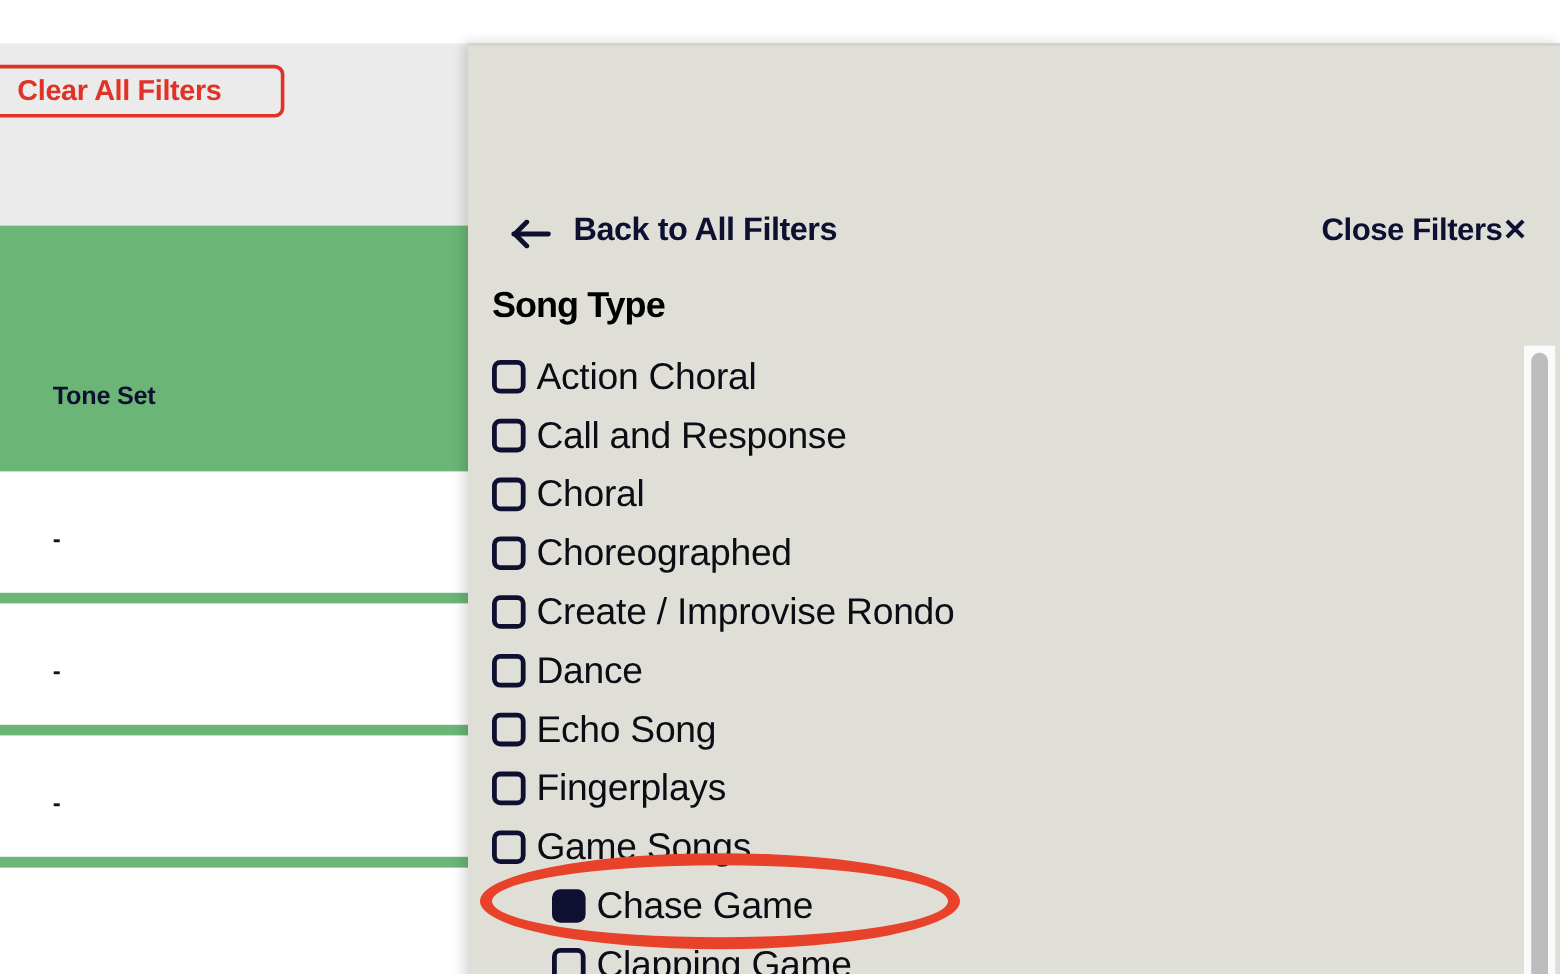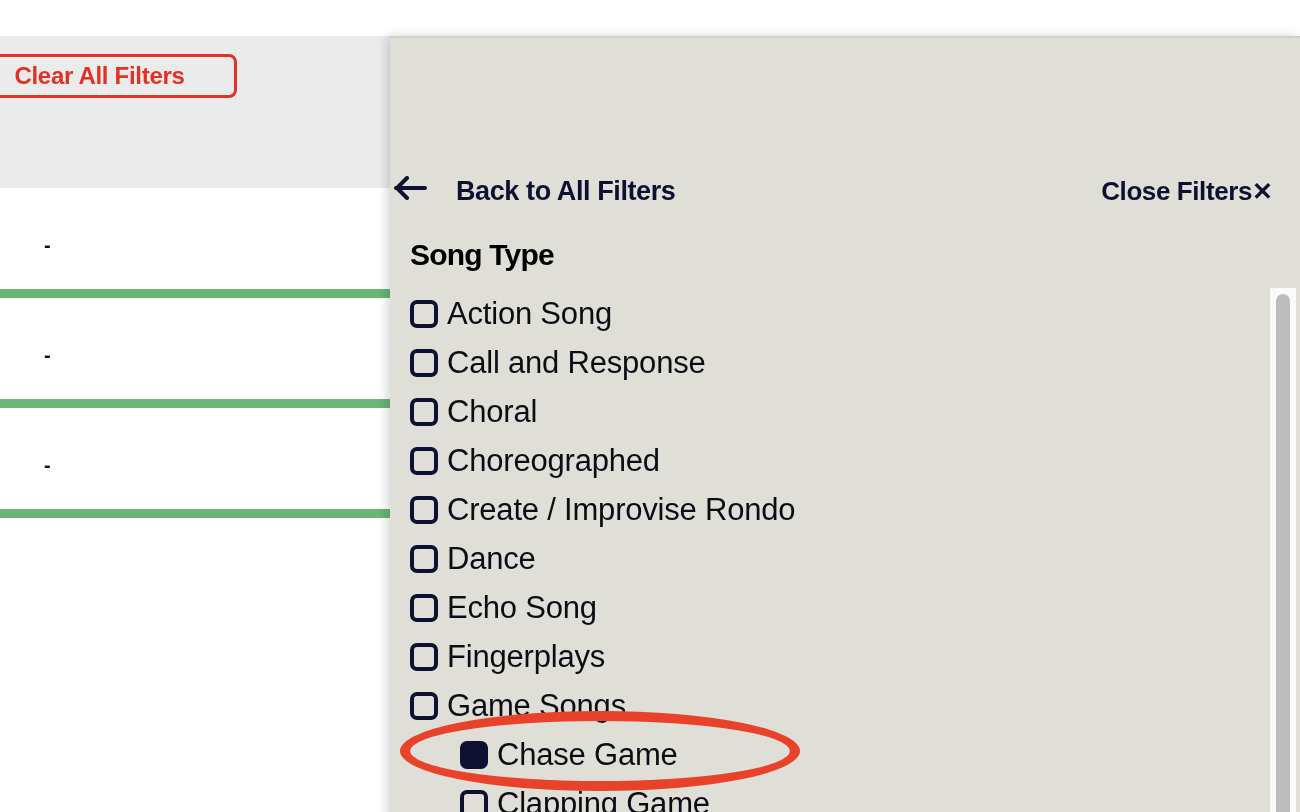--- a/index.html
+++ b/index.html
@@ -85,22 +85,22 @@
     background: linear-gradient(to bottom, rgba(0,0,0,0.10), rgba(0,0,0,0));
   }
 
   #drawer-header {
     position: absolute;
     left: 0; top: 140px;
     width: 910px; height: 58px;
   }
   #back-to-all-filters {
     position: absolute;
-    left: 4px; top: 0;
-    display: flex; align-items: flex-start; gap: 28px;
+    left: 36px; top: 0;
+    display: flex; align-items: flex-end; gap: 18px;
     cursor: pointer;
   }
   #back-arrow-icon { display: block; width: 34px; height: 24px; }
   #back-label {
     font-size: 27px; font-weight: bold; color: #0d1030;
     letter-spacing: -0.4px; white-space: nowrap;
   }
   #close-filters {
     position: absolute;
     right: 27px; top: 0;
@@ -186,20 +186,23 @@
 
 <div id="root">
 
   <div id="left-pane">
 
     <div id="filter-toolbar">
       <div id="clear-all-filters">Clear All Filters</div>
     </div>
 
     <div id="tone-table">
+      <div class="t-head">
+        <div class="t-head-label">Tone Set</div>
+      </div>
       <div class="t-row">
         <div class="t-cell">-</div>
       </div>
       <div class="t-row">
         <div class="t-cell">-</div>
       </div>
       <div class="t-row">
         <div class="t-cell">-</div>
       </div>
     </div>
@@ -224,21 +227,21 @@
         <span id="close-x-icon">✕</span>
       </div>
 
     </div>
 
     <div id="section-title">Song Type</div>
 
     <div id="option-list">
         <div class="opt-row">
           <span class="cbox"></span>
-          <span class="opt-label">Action Song</span>
+          <span class="opt-label">Action Choral</span>
         </div>
         <div class="opt-row">
           <span class="cbox"></span>
           <span class="opt-label">Call and Response</span>
         </div>
         <div class="opt-row">
           <span class="cbox"></span>
           <span class="opt-label">Choral</span>
         </div>
         <div class="opt-row">

